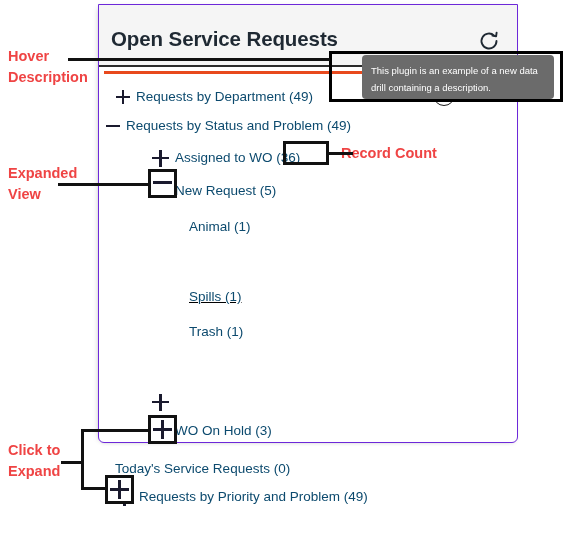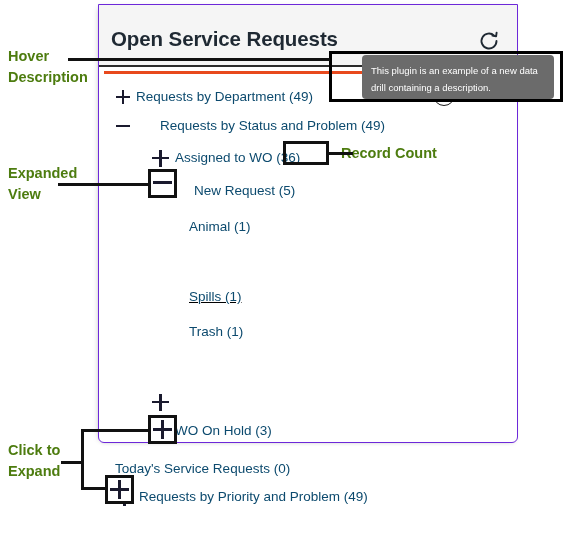--- a/index.html
+++ b/index.html
@@ -150,21 +150,21 @@
     height: 51px;
     border: 3px solid #000000;
     box-sizing: border-box;
     pointer-events: none;
   }
 
   
   .anno-text {
     position: absolute;
     font-size: 14.5px;
-    color: #4d7c0f;
+    color: #ef4444;
     font-weight: bold;
     line-height: 21px;
     white-space: pre-line;
   }
   .anno-line {
     position: absolute;
     background: #111111;
   }
 </style>
 </head>
@@ -185,36 +185,36 @@
   <div id="orange-rule"></div>
 
   <div class="tree-row" style="top:81px; left:16px;">
     <span class="tg">
         <i class="h"></i>
         <i class="v"></i>
       </span>
     <span class="tree-label">Requests by Department (49)</span>
   </div>
 
-  <div class="tree-row" style="top:110px; left:16px;gap:24px;">
+  <div class="tree-row" style="top:110px; left:6px;">
     <span class="tg">
         <i class="h"></i>
       </span>
     <span class="tree-label">Requests by Status and Problem (49)</span>
   </div>
 
   <div class="tree-row" style="top:142px; left:52px;">
     <span class="tg big">
         <i class="h"></i>
         <i class="v"></i>
       </span>
     <span class="tree-label">Assigned to WO (36)</span>
   </div>
 
-  <div class="tree-row" style="top:175px; left:52px;gap:19px;">
+  <div class="tree-row" style="top:175px; left:52px;">
     <span class="tg big">
         <i class="h"></i>
       </span>
     <span class="tree-label">New Request (5)</span>
   </div>
 
   <div class="tree-row" style="top:211px; left:90px;">
     <span class="tree-label">Animal (1)</span>
   </div>
   <div class="tree-row" style="top:281px; left:90px;text-decoration:underline;">

